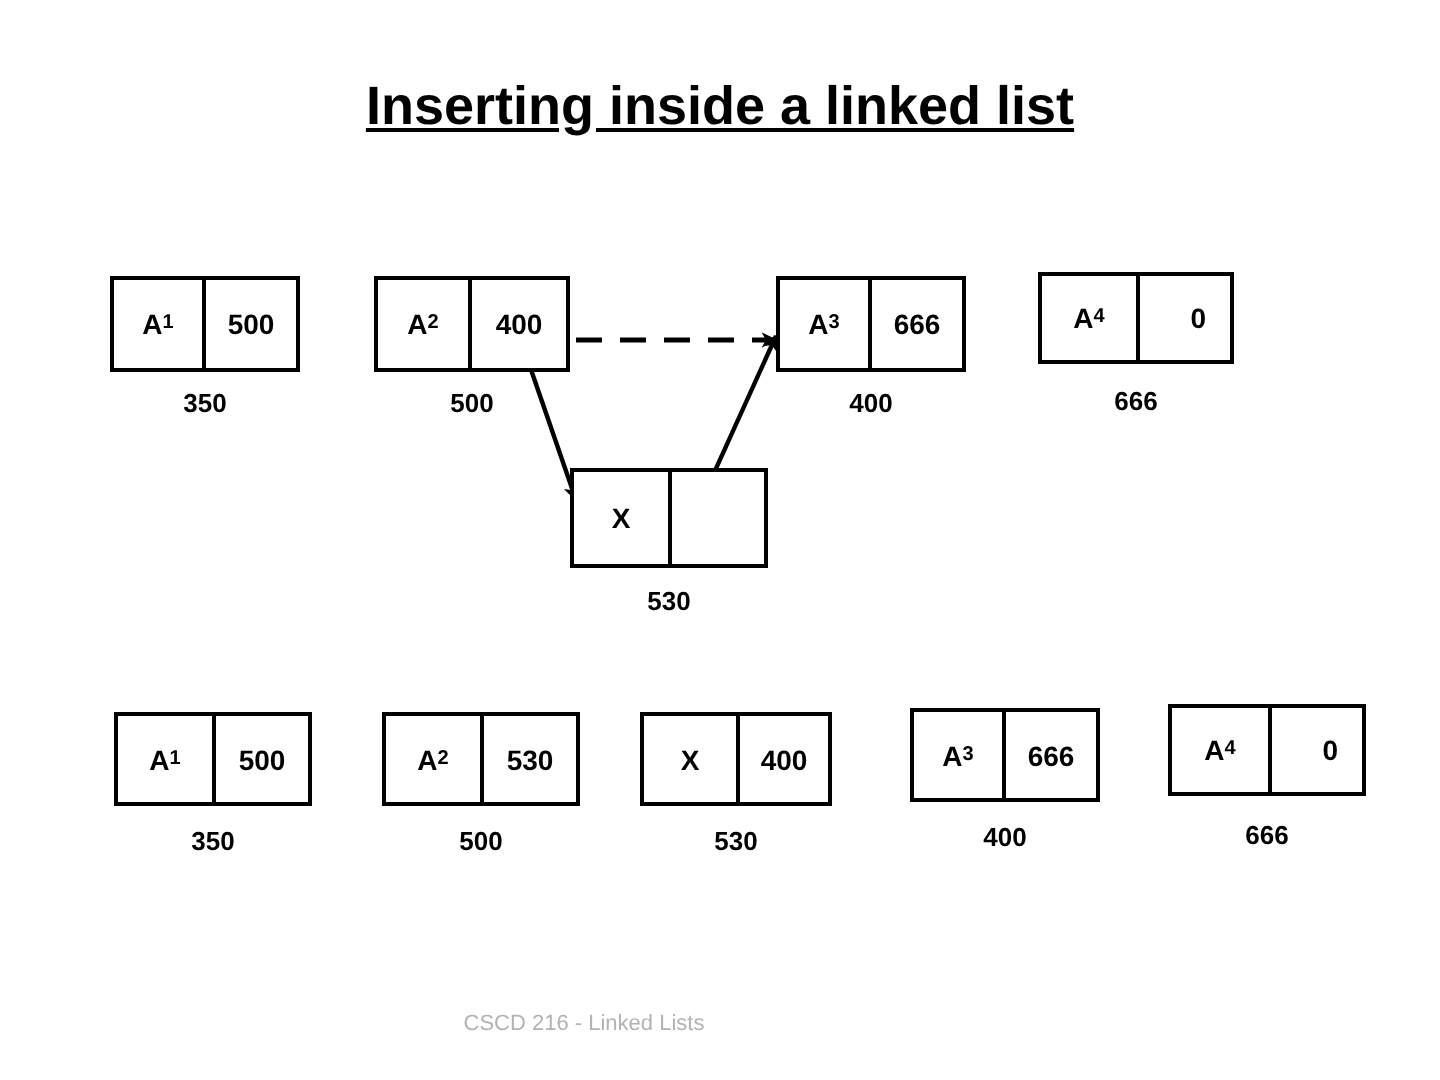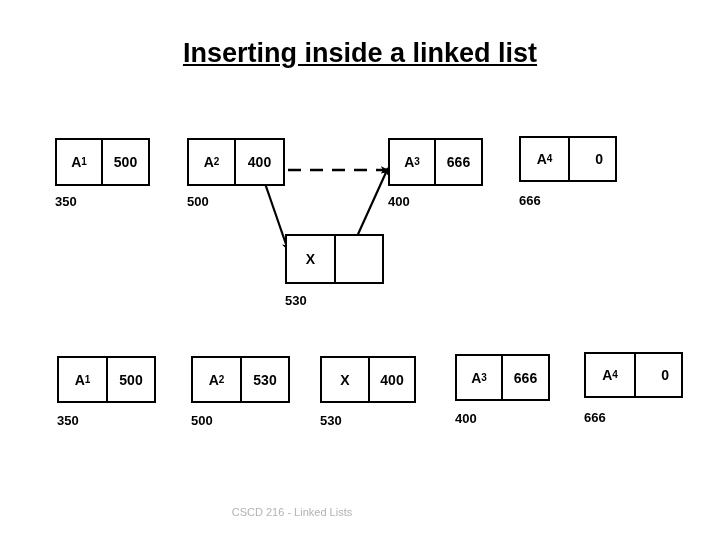--- a/index.html
+++ b/index.html
@@ -73,21 +73,21 @@
     font-weight: bold;
     line-height: 1;
   }
 
   
   .addr {
     position: absolute;
     font-size: 13px;
     font-weight: bold;
     color: #000000;
-    text-align: left;
+    text-align: center;
     white-space: nowrap;
   }
 
   
   #footer {
     position: absolute;
     left: 0;
     top: 506px;
     width: 584px;
     text-align: center;

